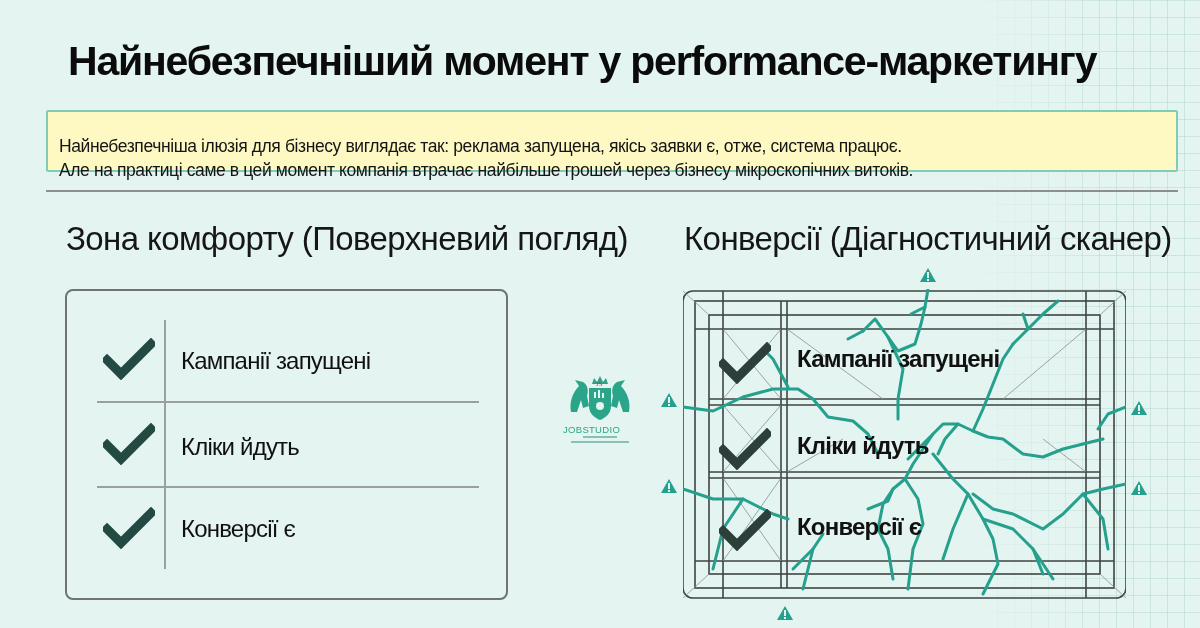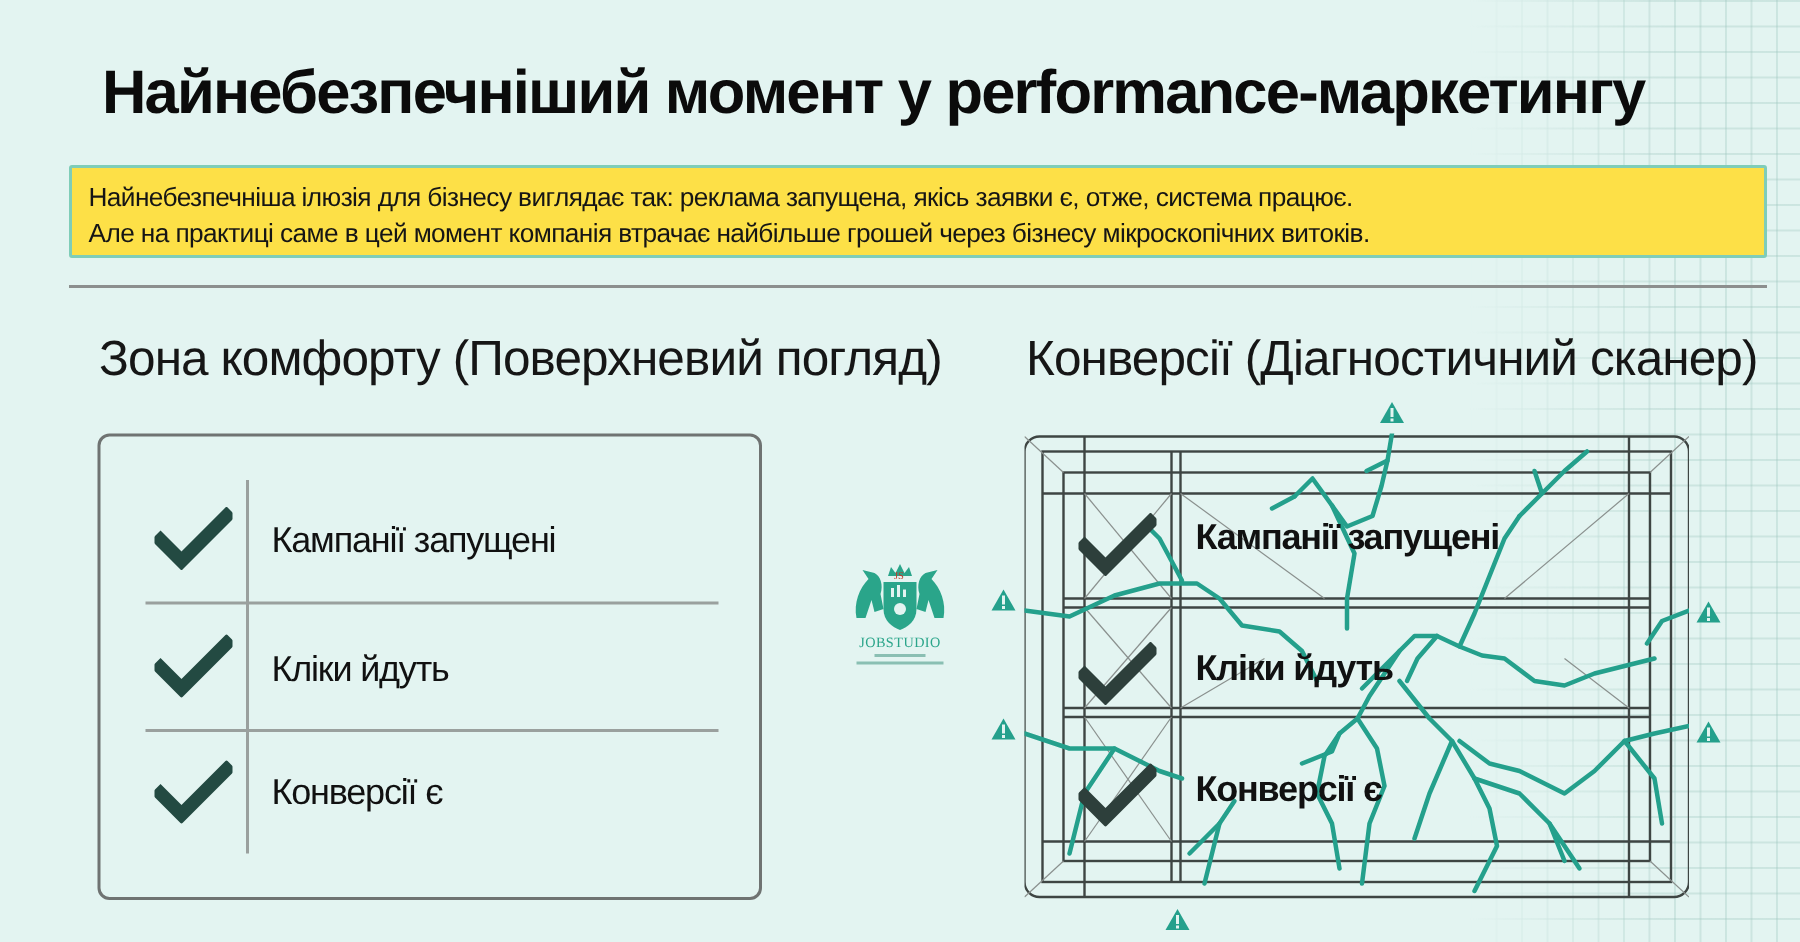--- a/index.html
+++ b/index.html
@@ -19,22 +19,22 @@
     -webkit-mask-image: linear-gradient(to right, transparent, #000 60%);
     mask-image: linear-gradient(to right, transparent, #000 60%);
   }
   .title {
     position: absolute; left: 46px; top: 38px;
     font-size: 41px; font-weight: 700; letter-spacing: -1.2px;
     color: #0b0b0b; white-space: nowrap; margin-left: 22px;
   }
   .intro {
     position: absolute; left: 46px; top: 110px; width: 1132px; height: 62px;
-    border: 2px solid #7fcdb8; background: #fde047; border-radius: 2px;
-    padding: 7px 11px; font-size: 17.5px; line-height: 24px; color: #151515;
+    border: 2px solid #7fcdb8; background: #fef9c3; border-radius: 2px;
+    padding: 22px 11px; font-size: 17.5px; line-height: 24px; color: #151515;
     letter-spacing: -0.4px;
   }
   .divider {
     position: absolute; left: 46px; top: 190px; width: 1132px; height: 2px;
     background: #8c8f8e;
   }
   .col-title {
     position: absolute; top: 220px; font-size: 33px; color: #161616;
     letter-spacing: -0.6px; white-space: nowrap;
   }
@@ -53,22 +53,22 @@
   }
   .check { position: absolute; }
   .real-box {
     position: absolute; left: 683px; top: 289px; width: 443px; height: 311px;
   }
   .real-box svg { position: absolute; left: 0; top: 0; }
   .logo {
     position: absolute; left: 563px; top: 360px; width: 74px; height: 74px; margin-top: 12px;
   }
   .logo-text {
-    position: absolute; left: 0; top: 52px; width: 74px; text-align: center;
-    font-family: Liberation Serif, serif; font-size: 9.5px; color: #2aa58a; letter-spacing: 0.3px;
+    position: absolute; left: 0; top: 52px; width: 74px; 
+    font-family: Liberation Sans, sans-serif; font-size: 9.5px; color: #2aa58a; letter-spacing: 0.3px;
   }
   .logo-sub {
     position: absolute; left: 0; top: 64px; width: 74px; height: 2px;
   }
 </style>
 </head>
 <body>
 
 <div class="grid-bg"></div>
 

